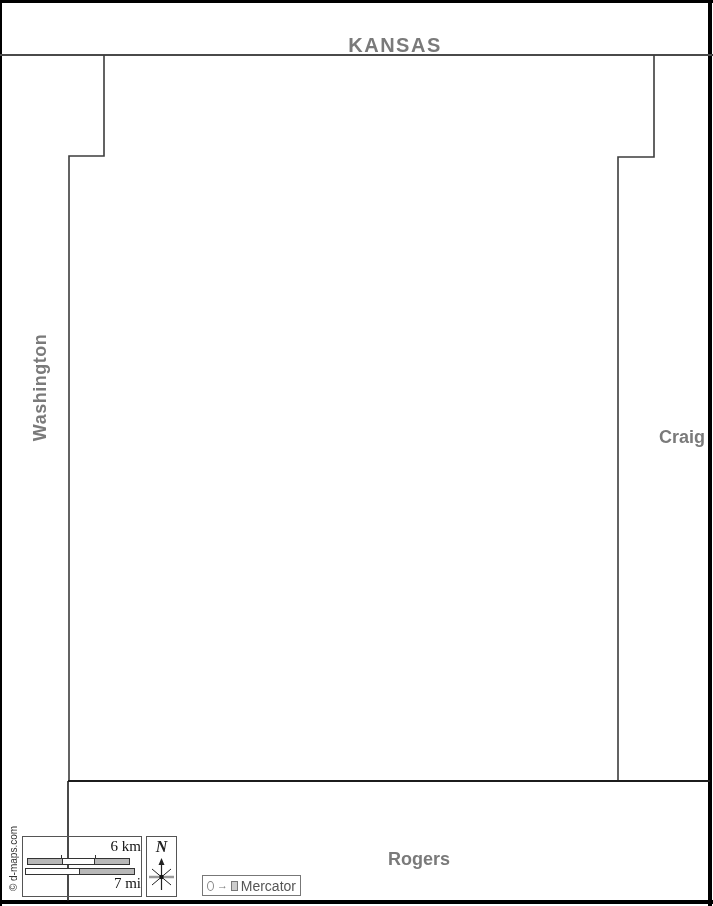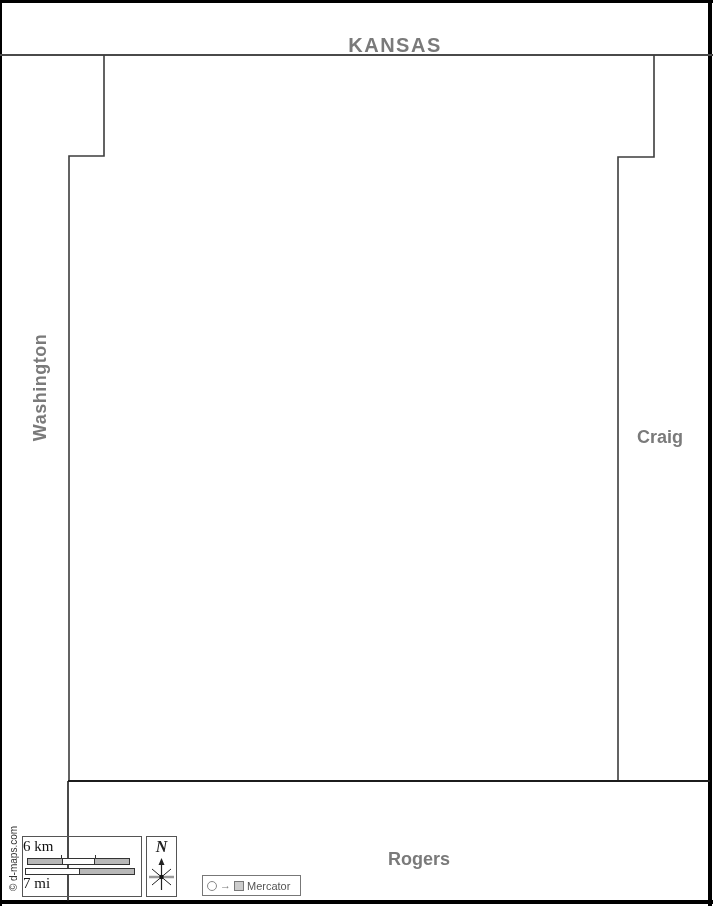--- a/index.html
+++ b/index.html
@@ -19,26 +19,26 @@
   .kansas-line { left:0; top:54px; width:713px; height:2px; background:#4a4a4a; }
 
   
   .borders-svg { left:0; top:0; width:713px; height:906px; }
 
   
   .nlabel { color:#7a7a7a; font-weight:bold; }
   .kansas-label { left:340px; top:17px; width:110px; text-align:center; font-size:20px; letter-spacing:1.5px;margin-top:17px; }
   .washington-label { left:-30px; top:377px; width:140px; text-align:center; font-size:18px; letter-spacing:.5px;
     transform:rotate(-90deg); }
-  .craig-label { left:637px; top:427px; font-size:18px; }
+  .craig-label { left:659px; top:427px; font-size:18px; }
   .rogers-label { left:339px; top:831px; width:160px; text-align:center; font-size:18px;margin-top:18px; }
 
   
   .scale-box { left:22px; top:836px; width:118px; height:59px; border:1px solid #555; }
-  .scale-text { width:100%; text-align:left; font-family:"Liberation Serif", serif; font-size:15px; color:#111; }
+  .scale-text { width:100%; text-align:right; font-family:"Liberation Serif", serif; font-size:15px; color:#111; }
   .km-text { top:1px; }
   .mi-text { top:38px; }
   .bar { border:1px solid #333; display:flex; }
   .km-bar { left:4px; top:21px; width:101px; height:5px; }
   .mi-bar { left:2px; top:31px; width:108px; height:5px; }
   .seg-gray { background:#b8b8b8; }
   .seg-white { background:#fff; }
   .seg { height:100%; }
   .tick { width:1px; height:4px; background:#333; }
   .tick1 { left:38px; top:18px; }
@@ -49,21 +49,21 @@
   .n-label { top:1px; width:100%; text-align:center; font-family:"Liberation Serif", serif;
     font-style:italic; font-weight:bold; font-size:16px; color:#222; }
   .star-svg { left:0; top:19px; }
 
   
   .proj-box { left:202px; top:875px; width:89px; height:19px; border:1px solid #777;
     display:flex; align-items:center; gap:3px; padding:0 4px; box-sizing:content-box; }
   .proj-circle { width:8px; height:8px; border:1.5px solid #888; border-radius:50%; background:#fff; }
   .proj-arrow { color:#777; font-size:11px; line-height:1; }
   .proj-square { width:8px; height:8px; border:1px solid #777; background:#ccc; }
-  .proj-text { color:#555; font-size:11px; }
+  .proj-text { color:#555; font-size:14px; }
 
   
   .credit { left:-47px; top:853px; width:120px; text-align:center; font-size:10px; color:#333;
     transform:rotate(-90deg); }
 </style>
 </head>
 <body>
 
 <div class="page">
 

